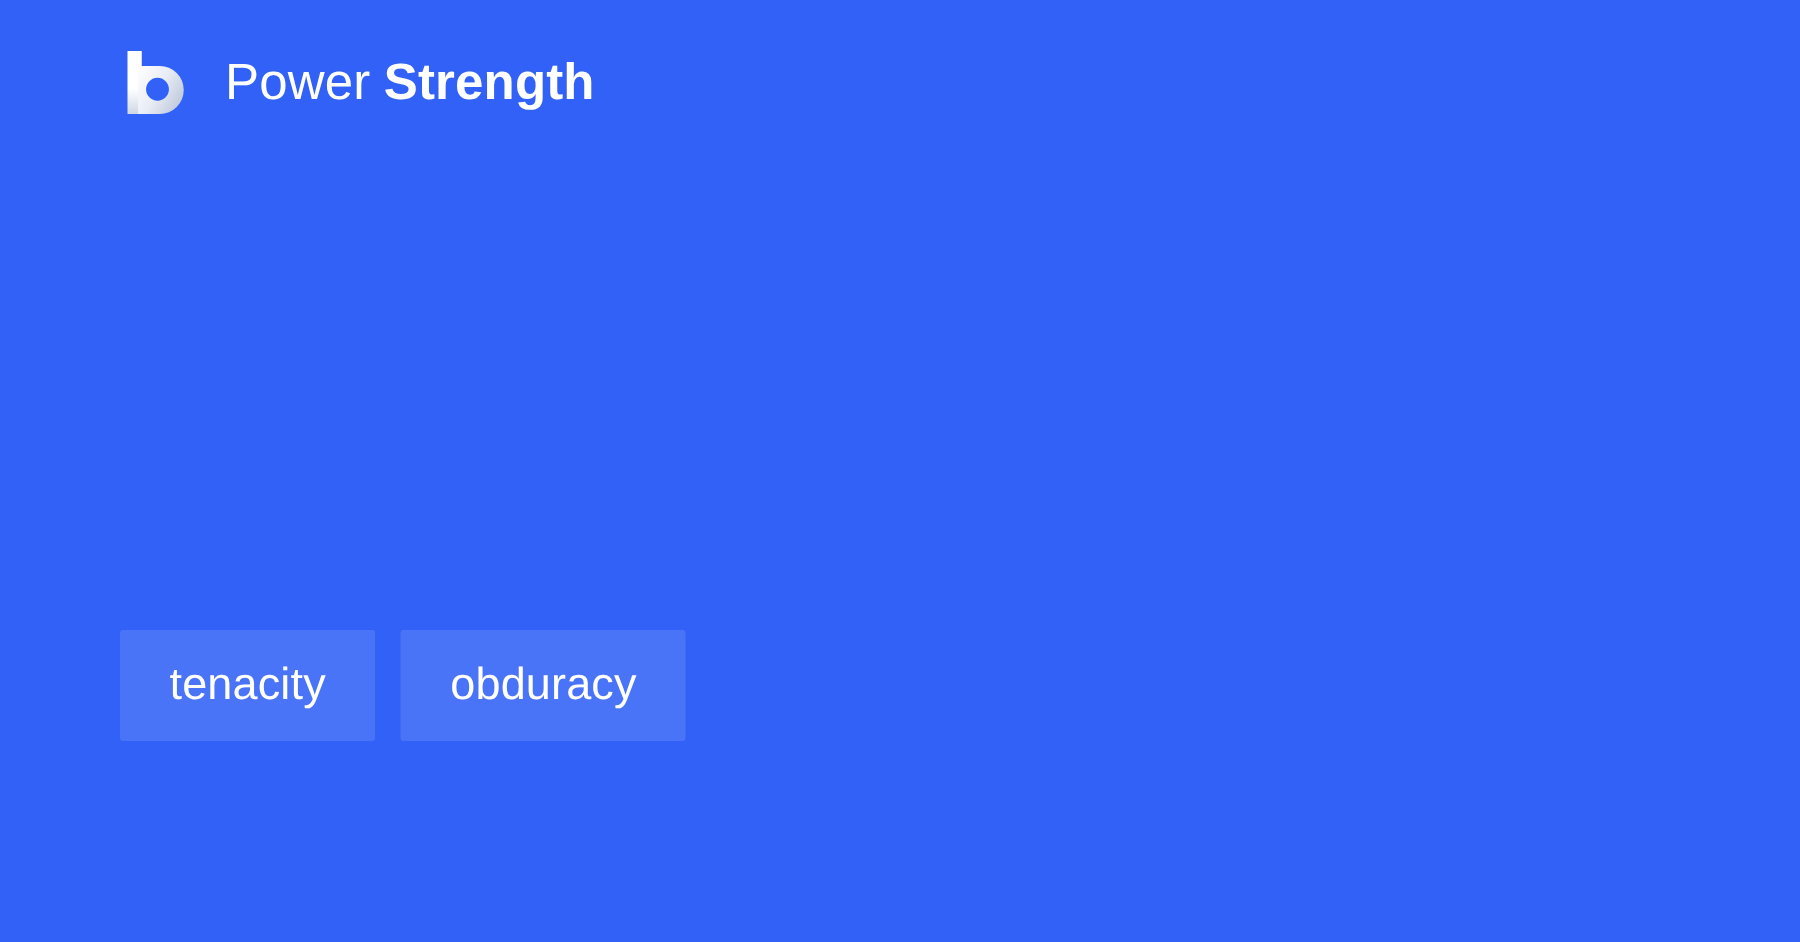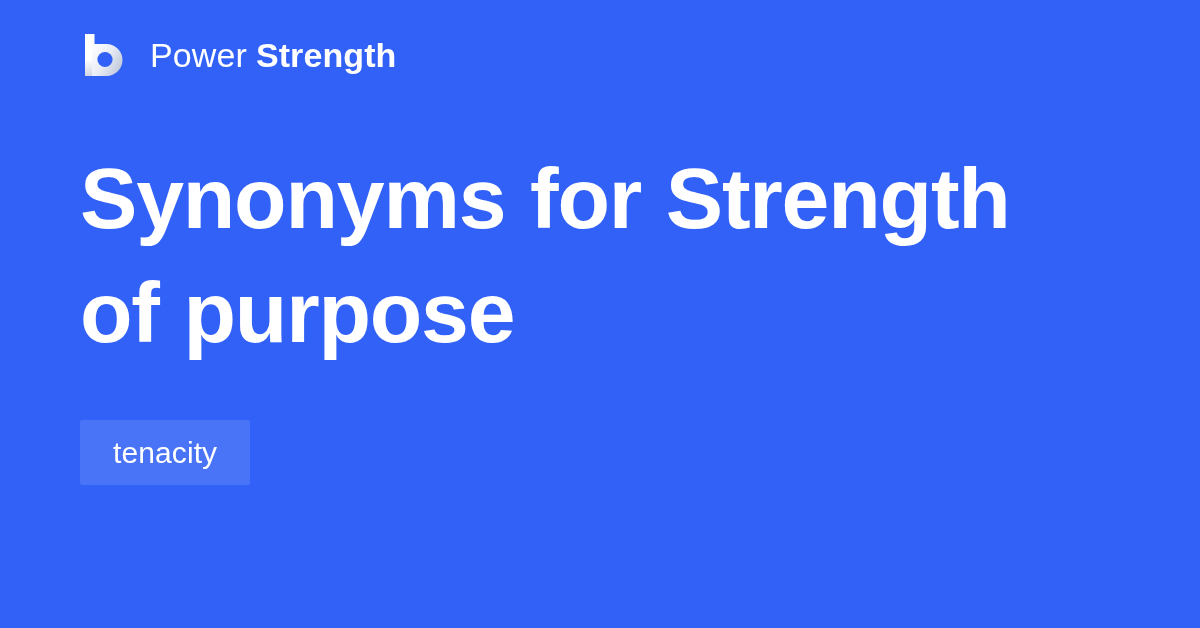--- a/index.html
+++ b/index.html
@@ -81,21 +81,21 @@
     position: absolute;
     left: 80px;
     top: 420px;
     width: 1040px;
     display: flex;
     flex-wrap: wrap;
     gap: 17px;
   }
 
   .chip {
-    height: 65px;
+    height: 74px;
     padding: 0 33px;
     display: flex;
     align-items: center;
     justify-content: center;
     background: #4a74f7;
     color: #ffffff;
     font-size: 30px;
     font-weight: 400;
     line-height: 1;
     letter-spacing: 0.1px;
@@ -135,19 +135,19 @@
           <path d="M12 13 H26.5 A16 16 0 0 1 26.5 45 H12 Z" fill="url(#bowlGrad)"></path>
         </g>
       </svg>
     </span>
     <span class="brand-text">
       <span class="brand-word-light">Power</span>
         <span class="brand-word-bold">Strength</span>
     </span>
   </div>
 
-  <h1 class="title">Synonyms for Strength of purpose</h1>
 
   <div class="chips">
     <span class="chip">tenacity</span>
+    <span class="chip">obduracy</span>
   </div>
 
 </div>
 
 </body></html>

